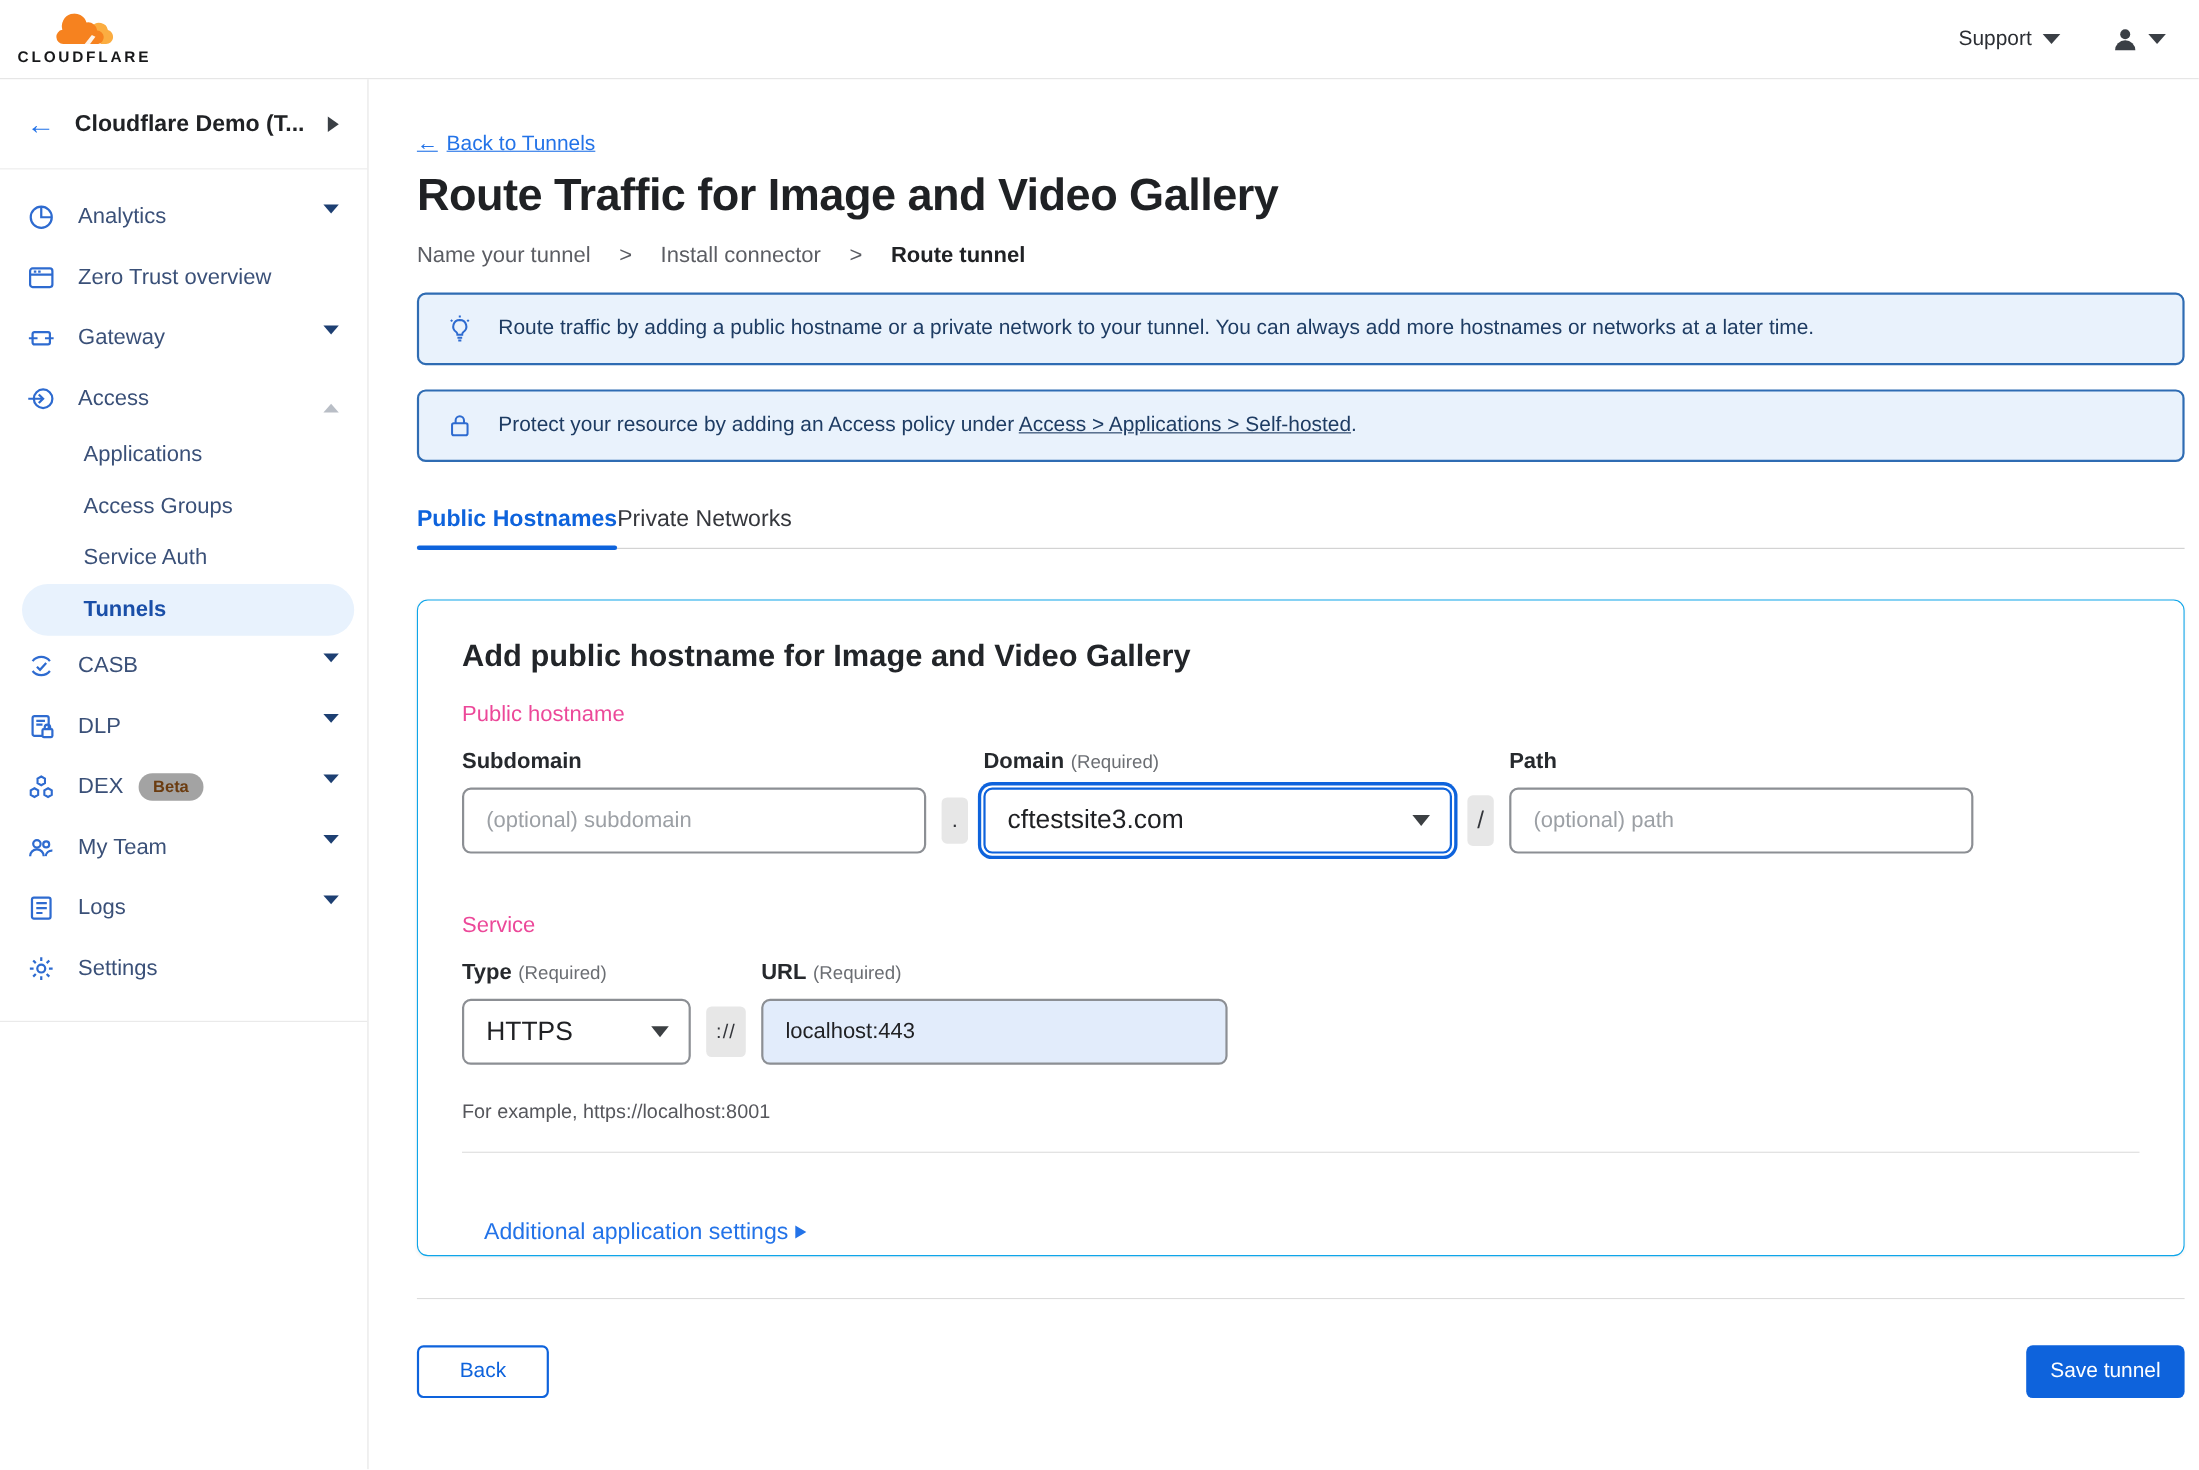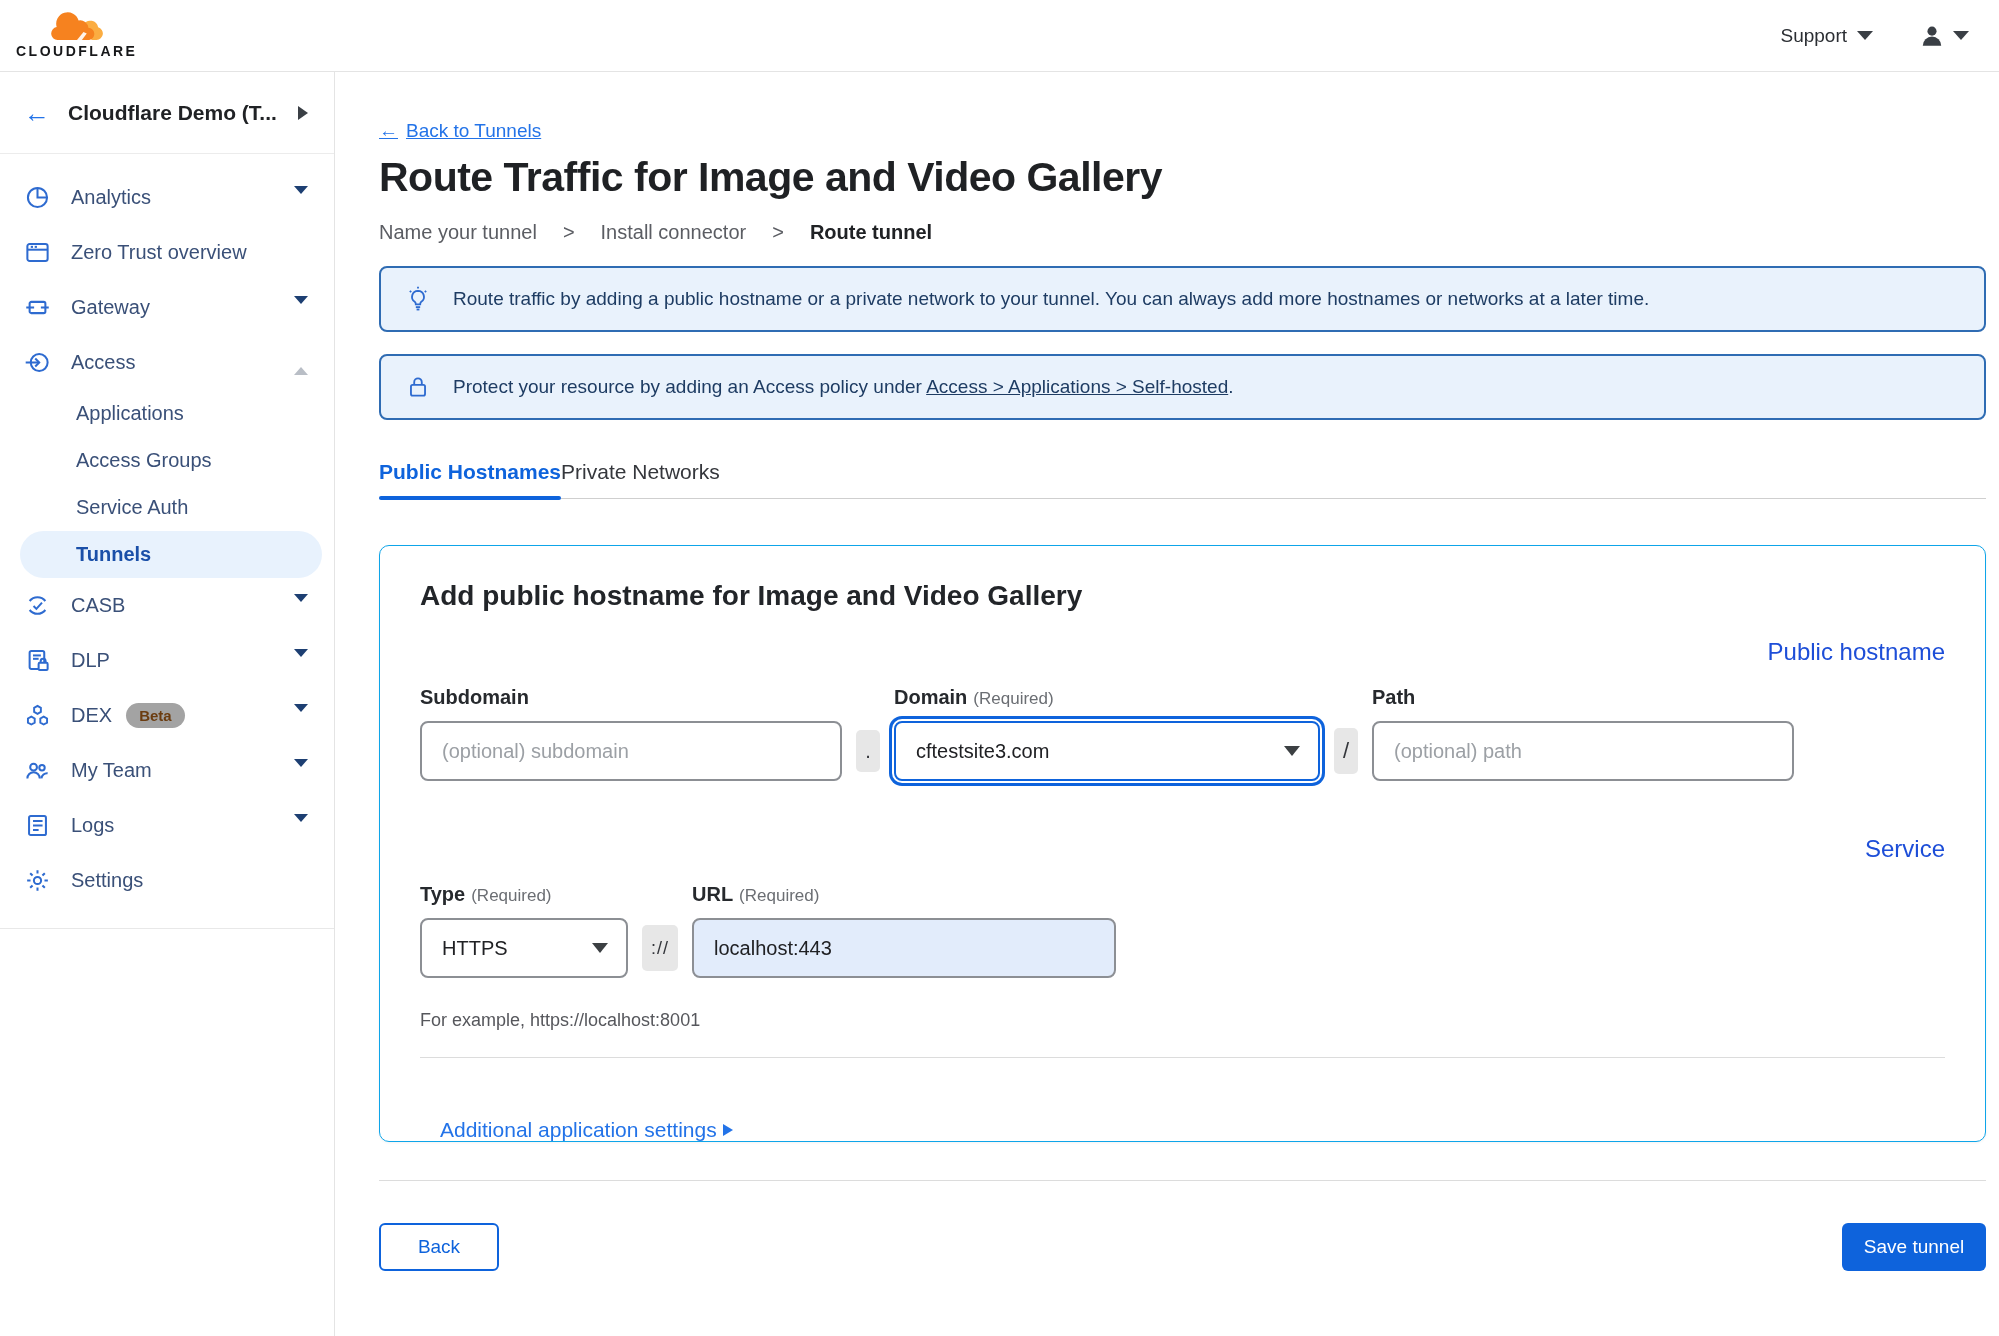--- a/index.html
+++ b/index.html
@@ -64,35 +64,35 @@
   .tab { padding-bottom:14px; font-size:21px; cursor:pointer; position:relative; }
   .tab.active { color:#0e63dc; font-weight:bold; }
   .tab.active::after { content:""; position:absolute; left:0; right:0; bottom:-2px; height:4px;
                        background:#0e63dc; border-radius:2px; }
   .tab.inactive { color:#35373c; font-weight:500; }
 
   
   .card { margin-top:46px; border:1px solid #0ea5e9; border-radius:10px; background:#fff;
           padding:30px 40px 30px 40px; height:597px; box-shadow:0 1px 3px rgba(0,0,0,.05); }
   .card h2 { font-size:28px; font-weight:bold; color:#222529; margin-top:4px; }
-  .section-lbl { font-size:24px; color:#1d4ed8; margin-top:26px;text-align:right; }
+  .section-lbl { font-size:20px; color:#ec4899; margin-top:26px; }
   .fieldrow { display:flex; align-items:flex-end; gap:14px; margin-top:20px; }
   .field { display:flex; flex-direction:column; }
   .field .flabel { font-size:20px; font-weight:bold; color:#26292d; margin-bottom:12px; }
   .field .flabel .req { font-weight:normal; font-size:17px; color:#6b6e73; margin-left:6px; }
   .tbox { height:60px; border:2px solid #8c8f94; border-radius:8px; padding:0 20px; font-size:20px;
           color:#202124; font-family:"Liberation Sans",sans-serif; background:#fff; width:100%; outline:none; }
   .tbox::placeholder { color:#9ca0a5; }
   .sepbox { background:#e7e7e7; border-radius:5px; color:#33353a; display:flex; align-items:center;
             justify-content:center; font-size:20px; }
   .sepbox.dot { width:24px; height:42px; margin-bottom:9px; }
   .sepbox.slash { width:24px; height:46px; margin-bottom:7px; font-size:22px; }
   .sepbox.scheme { width:36px; height:46px; margin-bottom:7px; font-size:18px; letter-spacing:1px; }
   .select { height:60px; border:2px solid #8c8f94; border-radius:8px; background:#fff; display:flex;
-            align-items:center; justify-content:space-between; padding:0 18px 0 20px; font-size:20px;
+            align-items:center; justify-content:space-between; padding:0 18px 0 20px; font-size:24px;
             color:#202124; cursor:pointer; }
   .select .sel-caret { width:0; height:0; border-left:8px solid transparent; border-right:8px solid transparent;
                        border-top:10px solid #3c4043; }
   .select.focused { border-color:#0e63dc; box-shadow:0 0 0 2px #fff, 0 0 0 5px #0e63dc; }
   .url-input { background:#e2ecfb; }
   .example { margin-top:32px; font-size:18px; color:#56575c; }
   .card-divider { margin-top:26px; border-top:1px solid #dcdcdc; }
   .addl { display:inline-flex; align-items:center; margin-top:60px; margin-left:20px; font-size:21px;
           color:#2373e8; cursor:pointer; }
 

